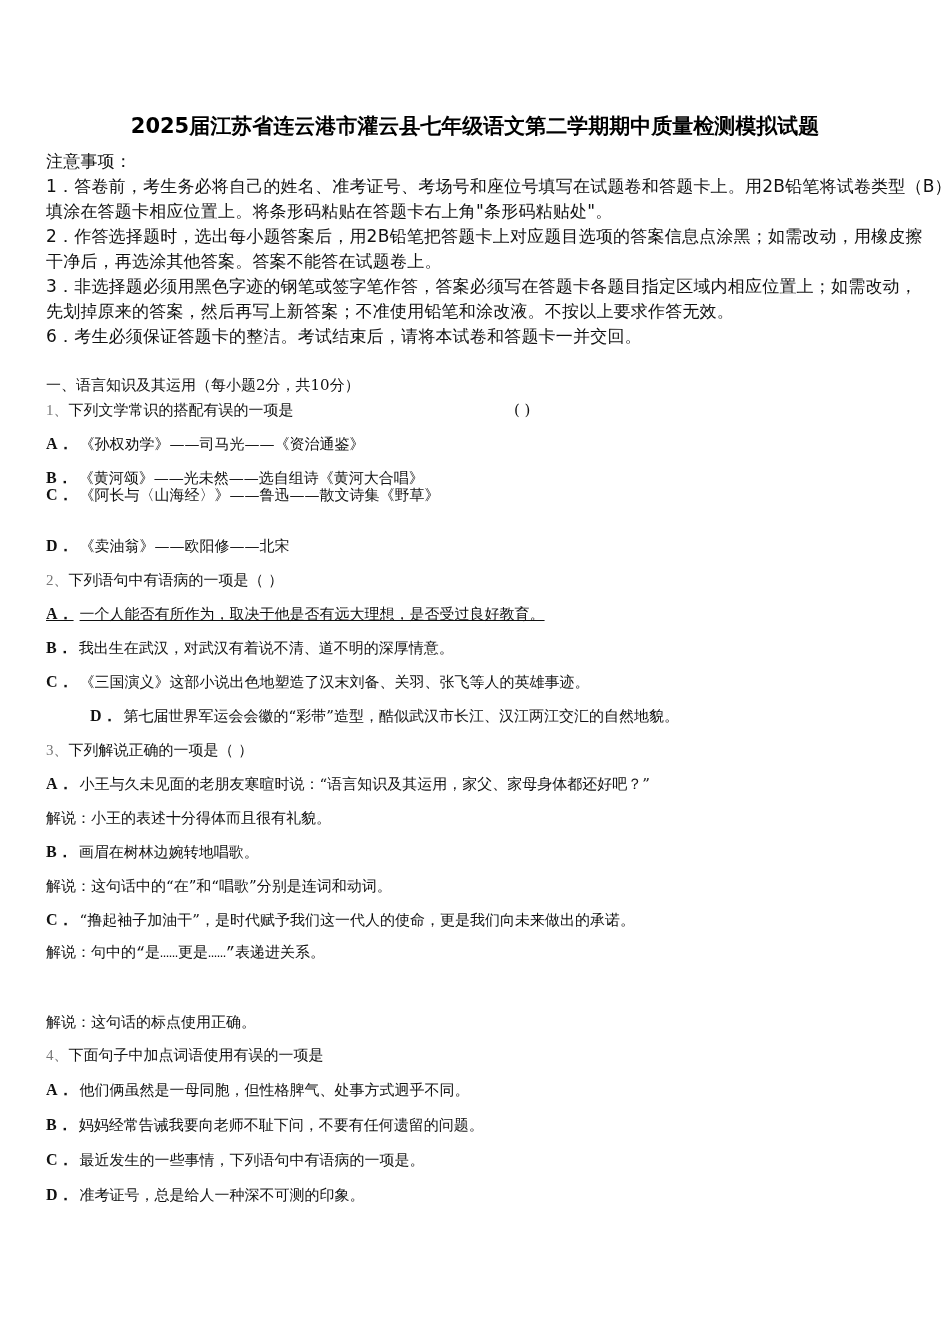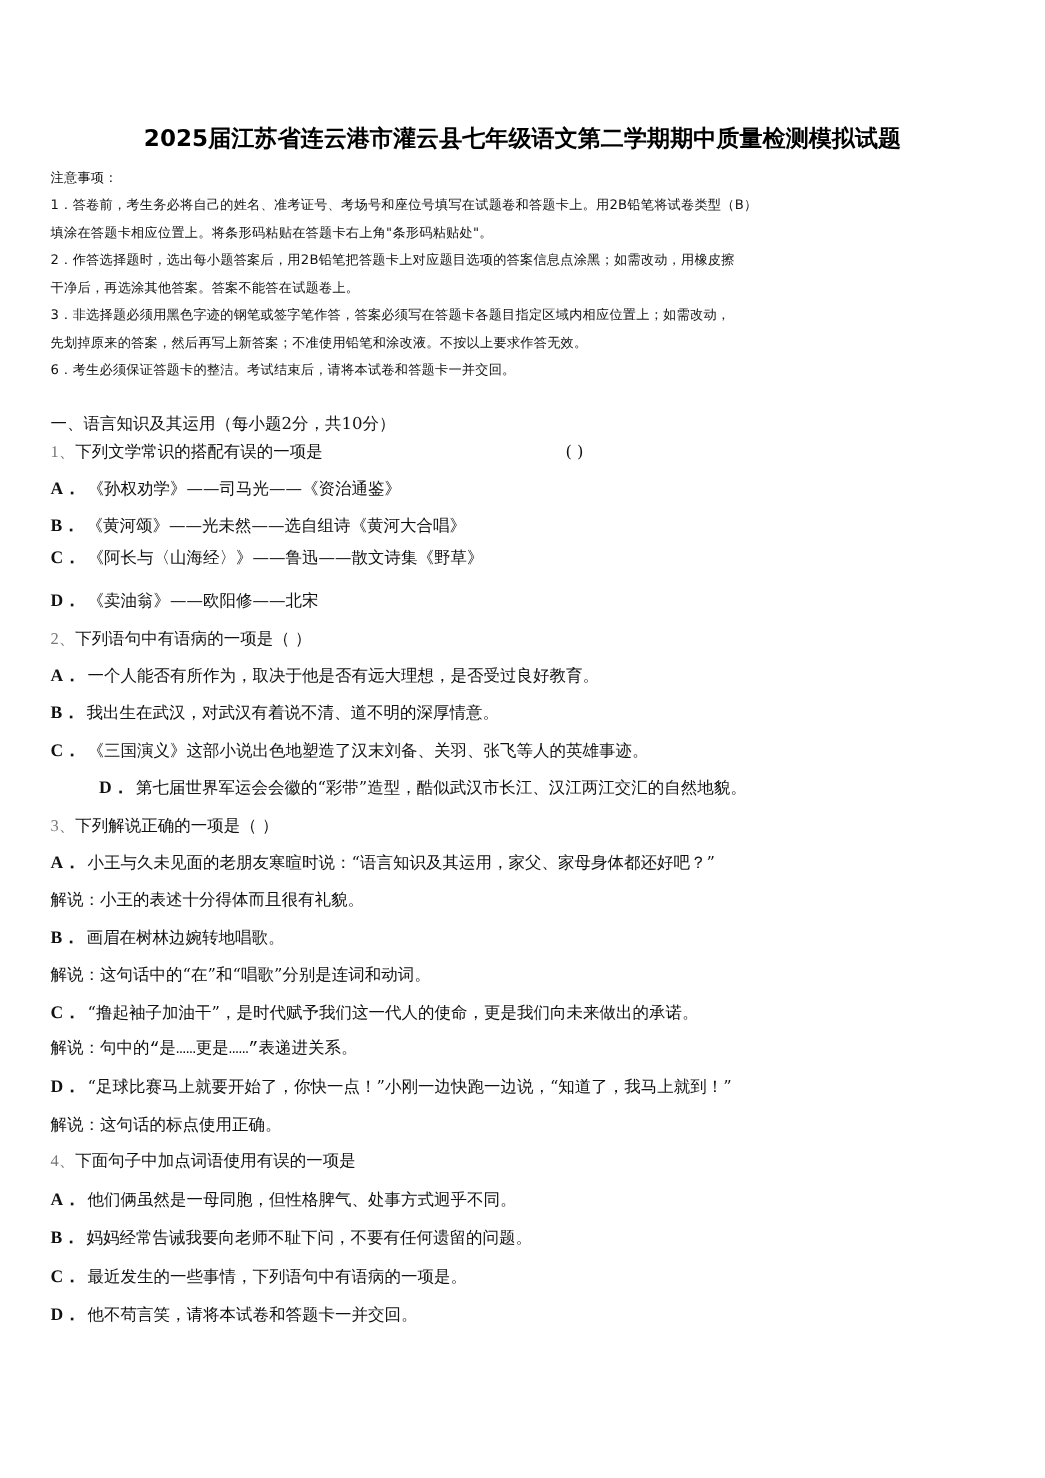--- a/index.html
+++ b/index.html
@@ -37,21 +37,21 @@
     .line {
       position: absolute;
       left: 46px;
       font-size: 15px;
       white-space: nowrap;
       line-height: 18px;
       color: #111;
     }
     .notice {
       font-family: "DejaVu Sans", "Liberation Sans", sans-serif;
-      font-size: 12px;
+      font-size: 17px;
       letter-spacing: 0.2px;
     }
     .opt-letter {
       font-family: "Liberation Serif", "DejaVu Serif", serif;
       font-weight: bold;
       font-size: 16px;
       margin-right: 6px;
     }
     .qnum {
       color: #777777;
@@ -83,31 +83,31 @@
   <div class="line" style="top:401px; width:600px;">
     <span class="qnum">1、</span><span>下列文学常识的搭配有误的一项是</span>
     <span class="paren" style="left:468px;">(          )</span>
   </div>
   <div class="line" style="top:435px;">
     <span class="opt-letter">A．</span><span>《孙权劝学》——司马光——《资治通鉴》</span>
   </div>
   <div class="line" style="top:469px;">
     <span class="opt-letter">B．</span><span>《黄河颂》——光未然——选自组诗《黄河大合唱》</span>
   </div>
-  <div class="line" style="top:498px;">
+  <div class="line" style="top:486px;">
     <span class="opt-letter">C．</span><span>《阿长与〈山海经〉》——鲁迅——散文诗集《野草》</span>
   </div>
   <div class="line" style="top:537px;">
     <span class="opt-letter">D．</span><span>《卖油翁》——欧阳修——北宋</span>
   </div>
 
   <div class="line" style="top:571px;">
     <span class="qnum">2、</span><span>下列语句中有语病的一项是（          ）</span>
   </div>
-  <div class="line" style="top:605px;">
+  <div class="line" style="top:605px;text-decoration:underline;">
     <span class="opt-letter">A．</span><span>一个人能否有所作为，取决于他是否有远大理想，是否受过良好教育。</span>
   </div>
   <div class="line" style="top:639px;">
     <span class="opt-letter">B．</span><span>我出生在武汉，对武汉有着说不清、道不明的深厚情意。</span>
   </div>
   <div class="line" style="top:673px;">
     <span class="opt-letter">C．</span><span>《三国演义》这部小说出色地塑造了汉末刘备、关羽、张飞等人的英雄事迹。</span>
   </div>
   <div class="line" style="top:707px;margin-left:44px;">
     <span class="opt-letter">D．</span><span>第七届世界军运会会徽的“彩带”造型，酷似武汉市长江、汉江两江交汇的自然地貌。</span>
@@ -121,34 +121,31 @@
   </div>
   <div class="line" style="top:809px;">解说：小王的表述十分得体而且很有礼貌。</div>
   <div class="line" style="top:843px;">
     <span class="opt-letter">B．</span><span>画眉在树林边婉转地唱歌。</span>
   </div>
   <div class="line" style="top:877px;">解说：这句话中的“在”和“唱歌”分别是连词和动词。</div>
   <div class="line" style="top:911px;">
     <span class="opt-letter">C．</span><span>“撸起袖子加油干”，是时代赋予我们这一代人的使命，更是我们向未来做出的承诺。</span>
   </div>
   <div class="line" style="top:945px;font-family:Liberation Mono, monospace;">解说：句中的“是……更是……”表递进关系。</div>
-  <div class="line" style="top:979px;">
-    <span class="opt-letter">D．</span><span>“足球比赛马上就要开始了，你快一点！”小刚一边快跑一边说，“知道了，我马上就到！”</span>
-  </div>
   <div class="line" style="top:1013px;">解说：这句话的标点使用正确。</div>
 
   <div class="line" style="top:1046px;">
     <span class="qnum">4、</span><span>下面句子中加点词语使用有误的一项是</span>
   </div>
   <div class="line" style="top:1081px;">
     <span class="opt-letter">A．</span><span>他们俩虽然是一母同胞，但性格脾气、处事方式迥乎不同。</span>
   </div>
   <div class="line" style="top:1116px;">
     <span class="opt-letter">B．</span><span>妈妈经常告诫我要向老师不耻下问，不要有任何遗留的问题。</span>
   </div>
   <div class="line" style="top:1151px;">
     <span class="opt-letter">C．</span><span>最近发生的一些事情，下列语句中有语病的一项是。</span>
   </div>
   <div class="line" style="top:1186px;">
-    <span class="opt-letter">D．</span><span>他不苟言笑，请将本试卷和答题卡一并交回。</span>
+    <span class="opt-letter">D．</span><span>准考证号，总是给人一种深不可测的印象。</span>
   </div>
 
 </div>
 
 </body></html>

